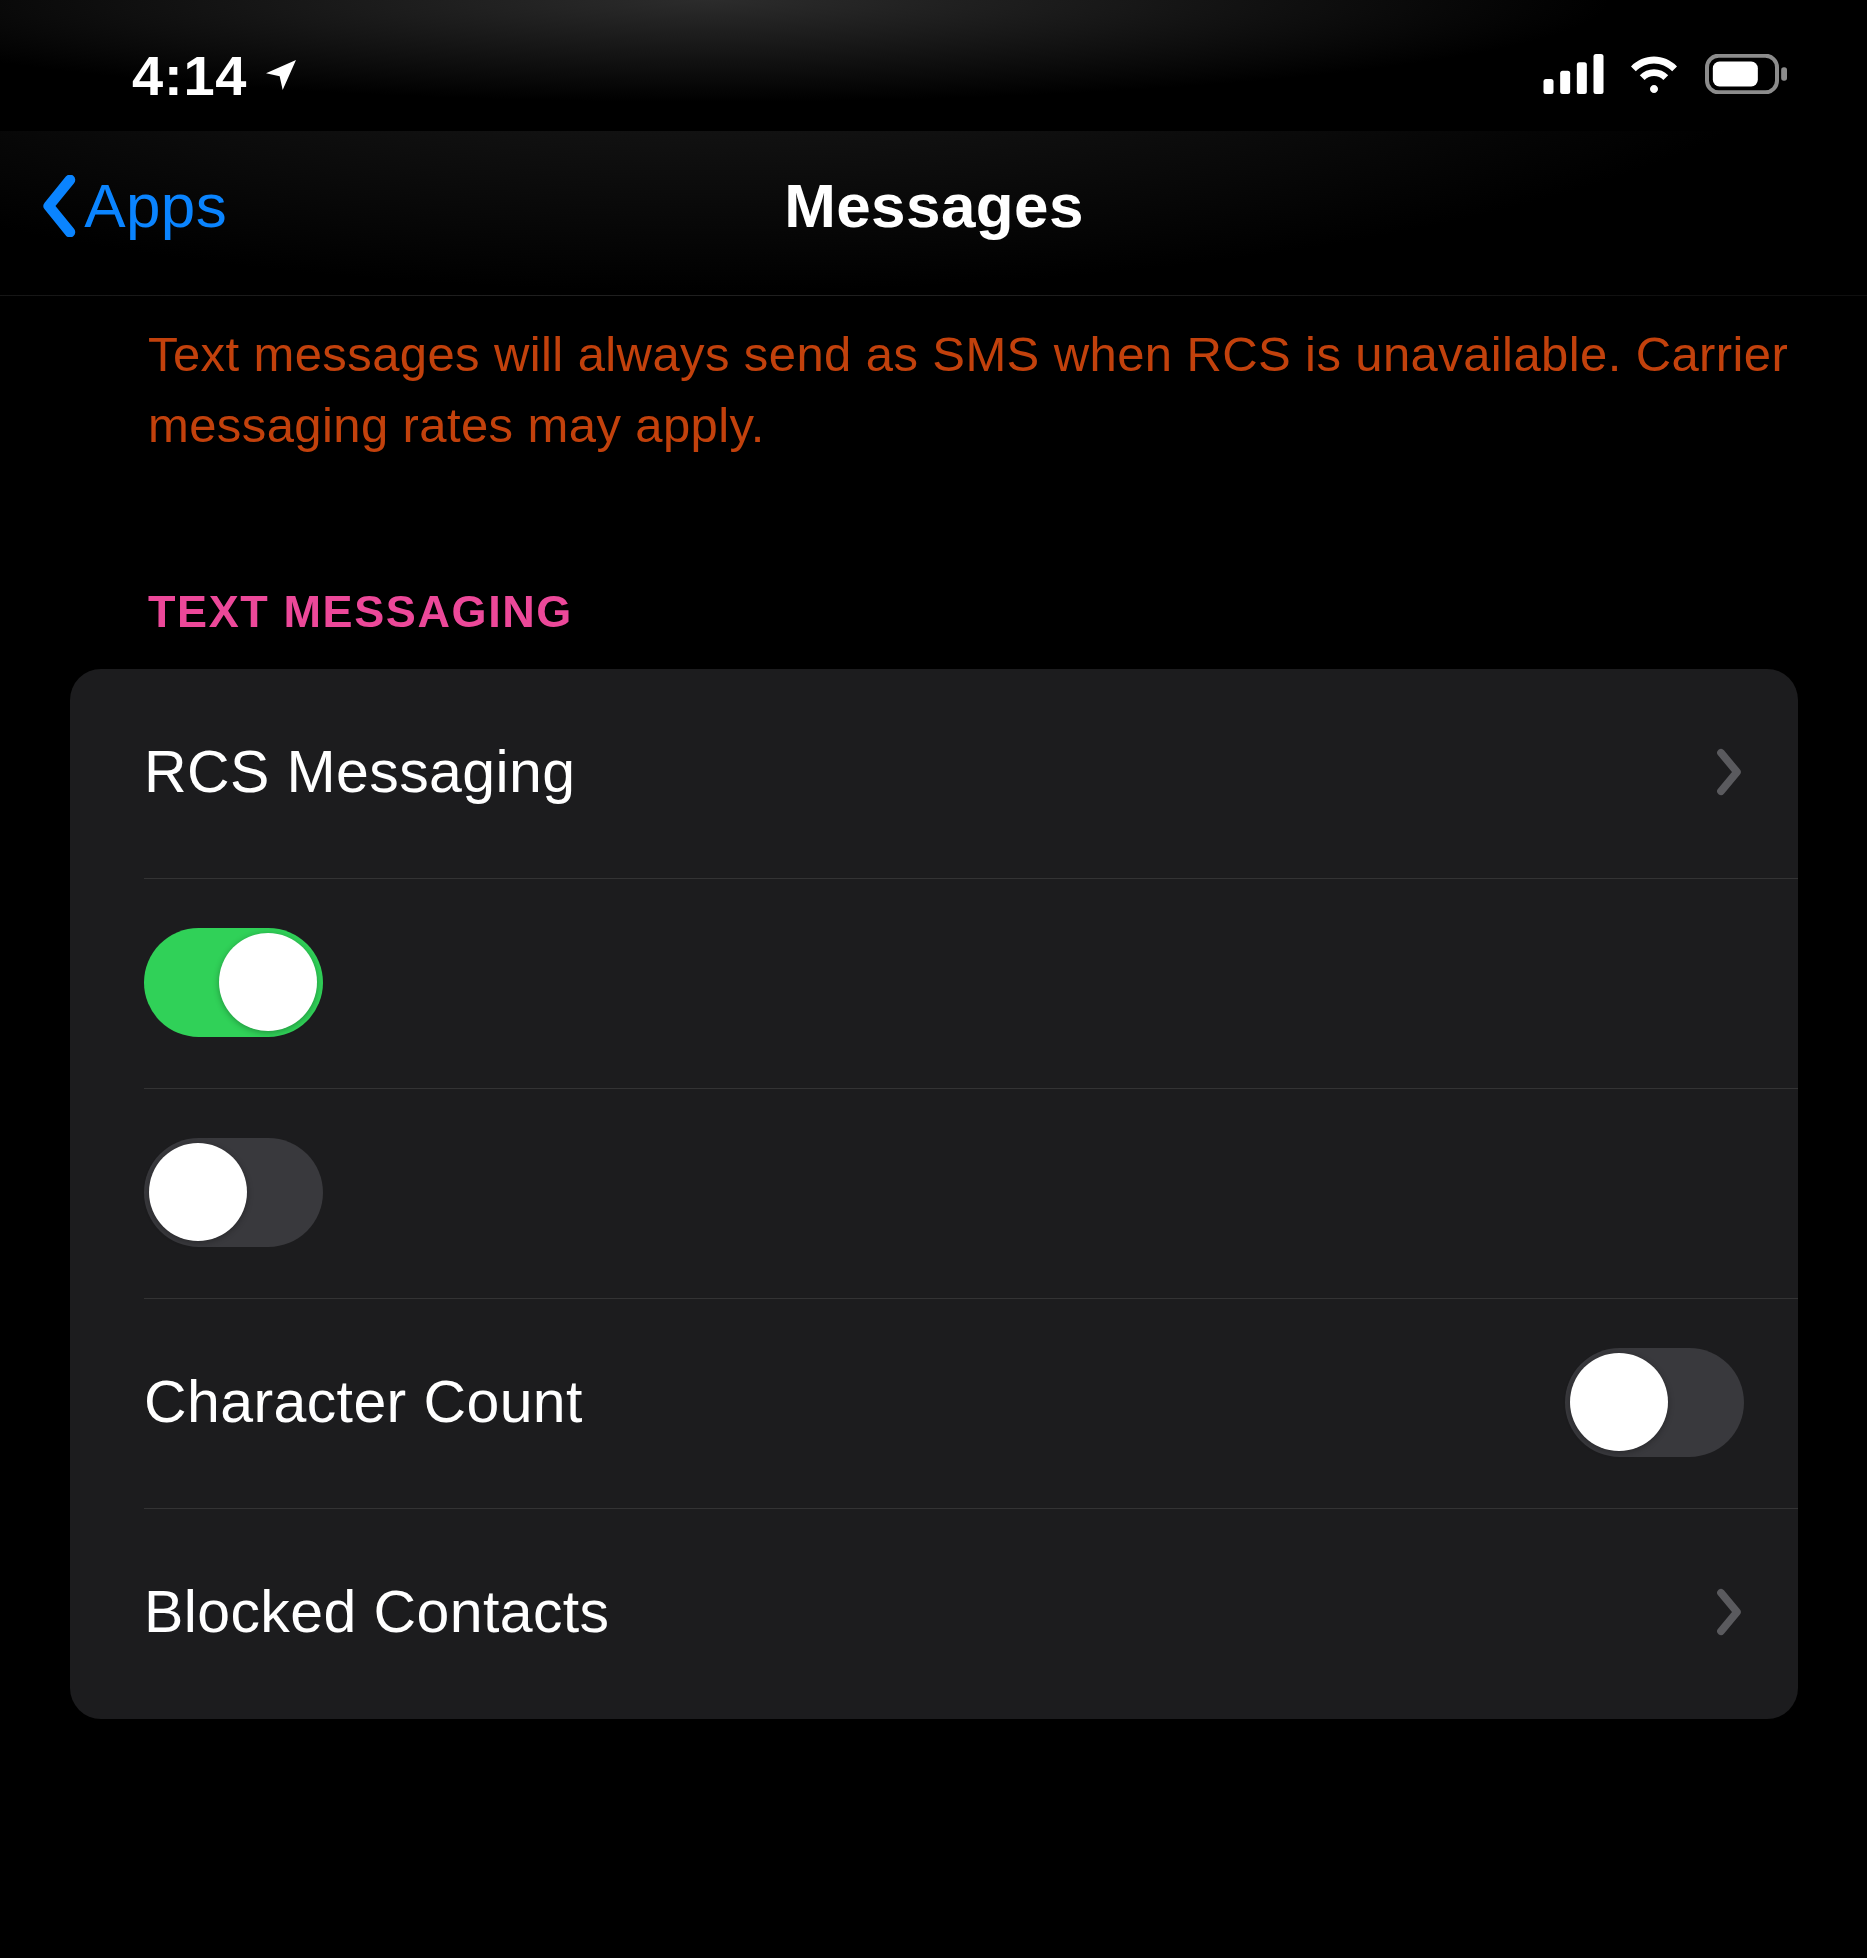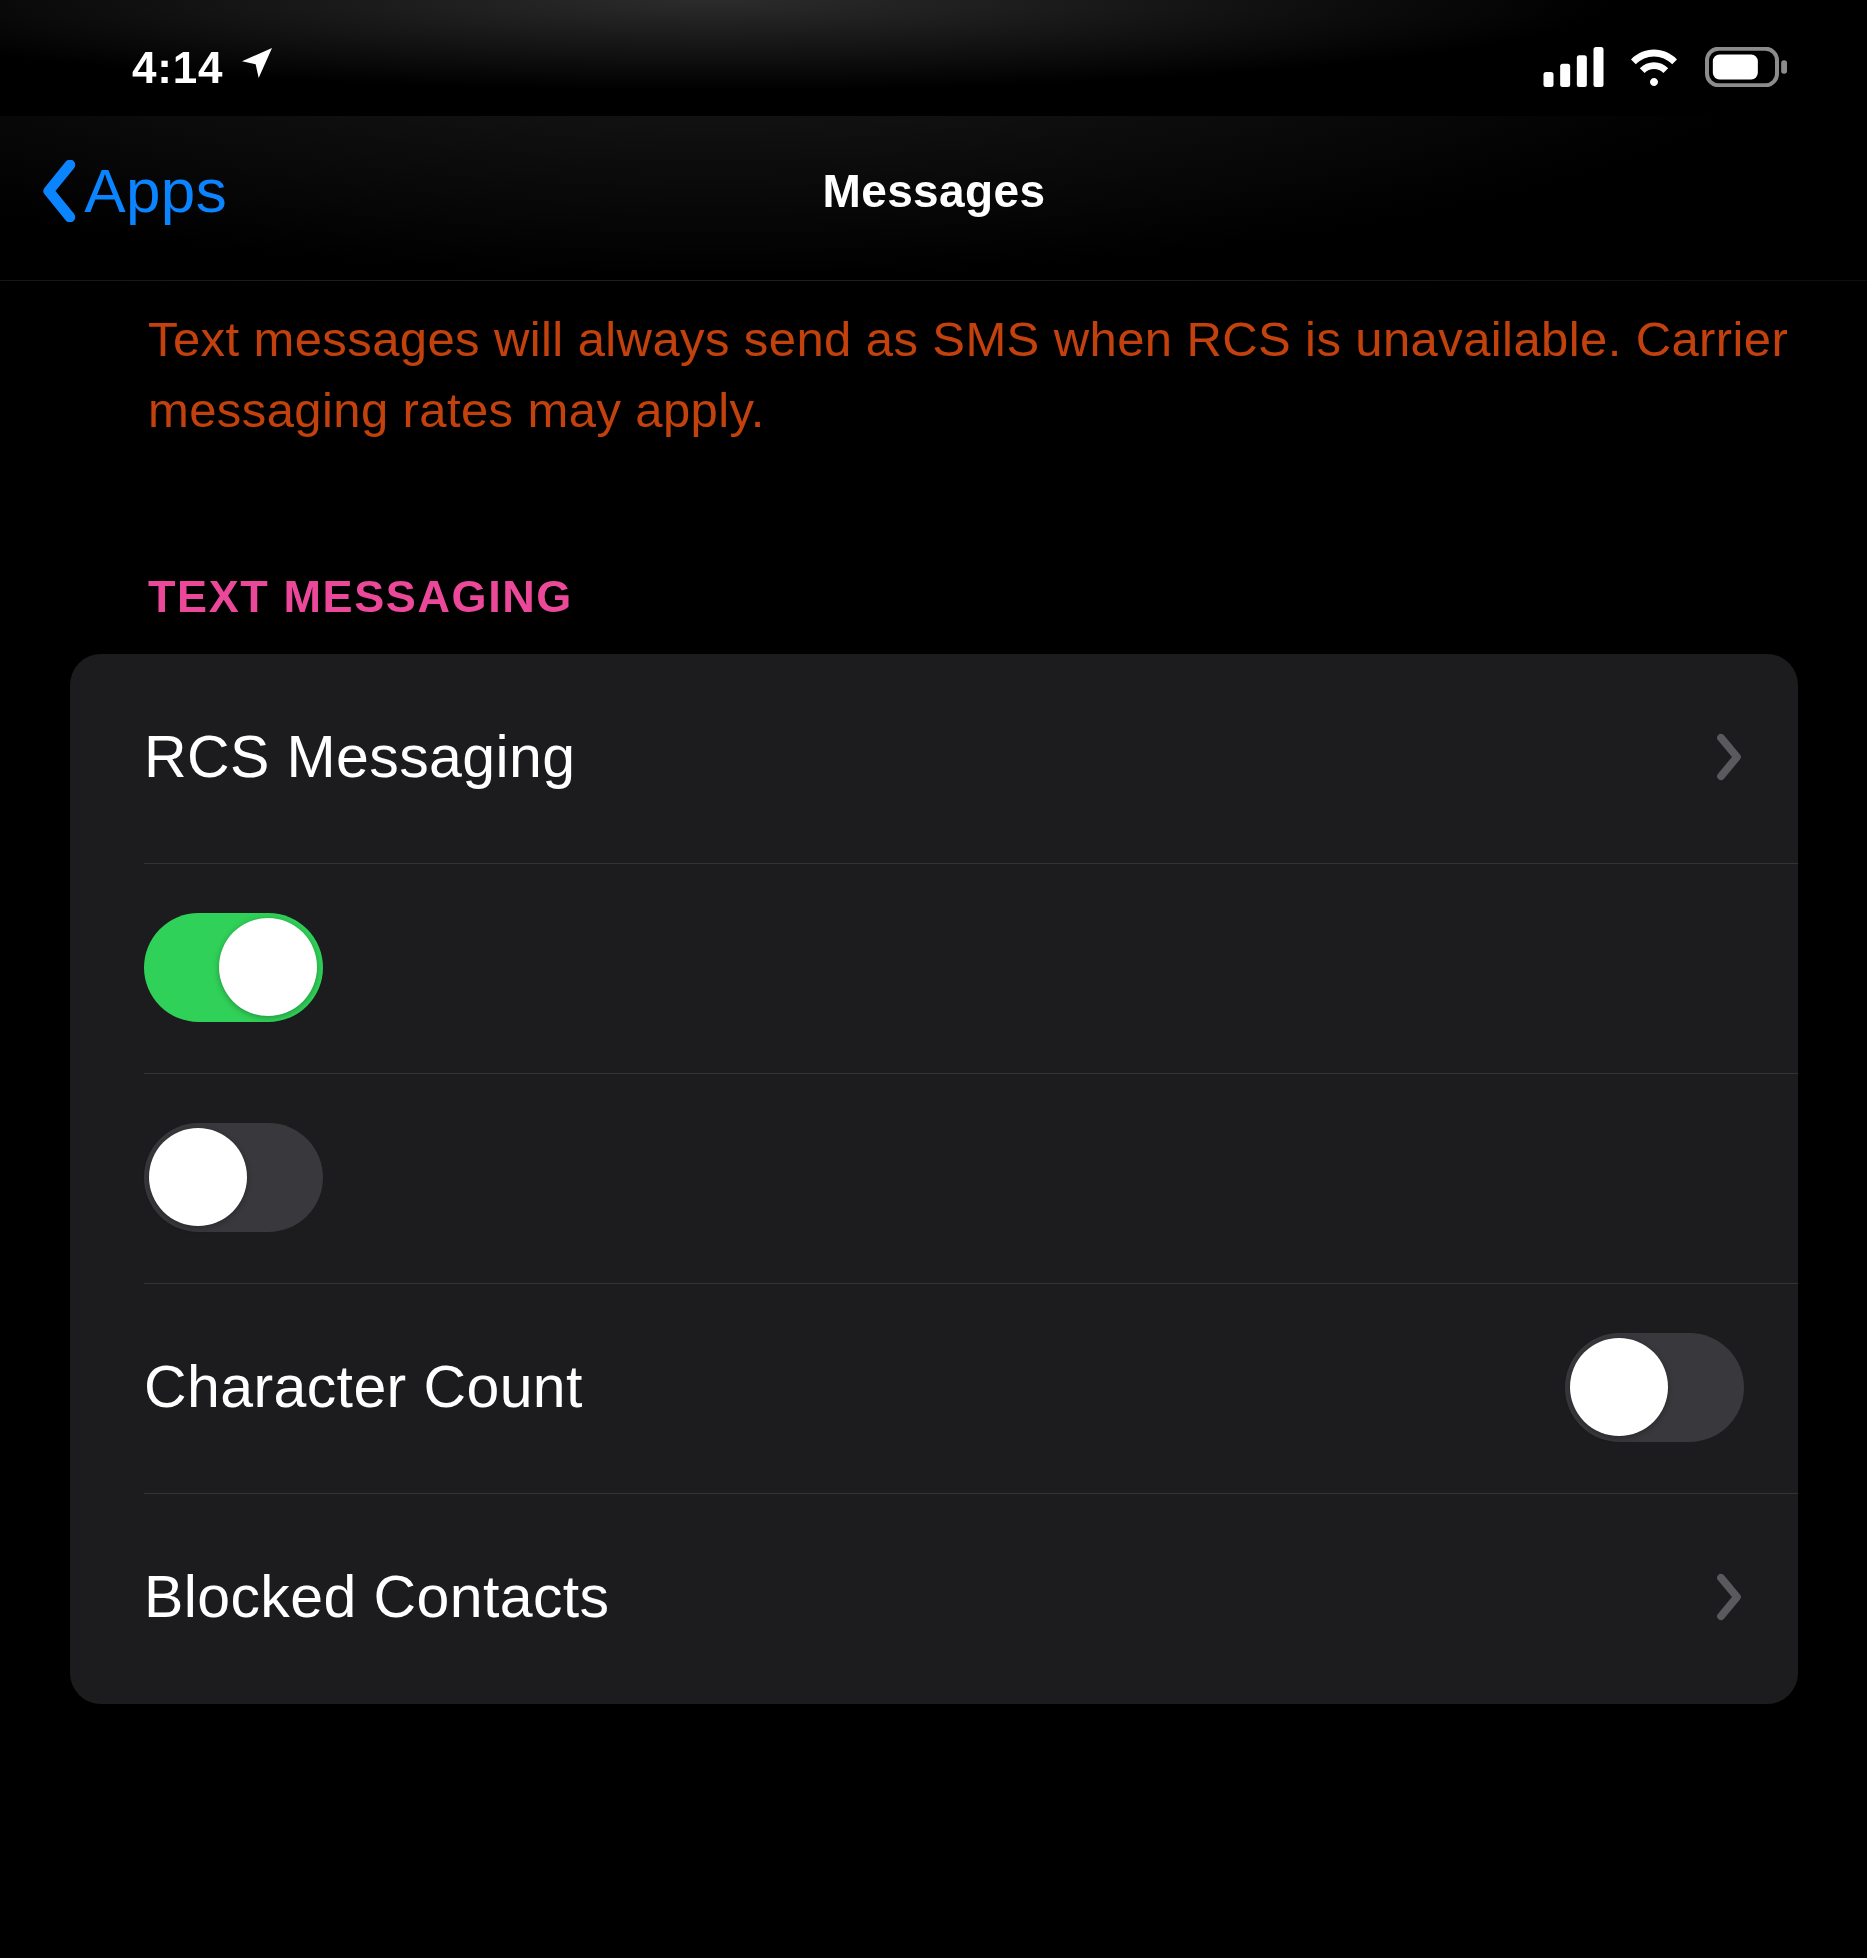--- a/index.html
+++ b/index.html
@@ -17,21 +17,21 @@
       display: flex;
       justify-content: space-between;
       align-items: center;
       padding: 43px 78px 23px 132px;
       background: radial-gradient(ellipse at 38% 0%, rgba(80,80,80,0.55) 0%, rgba(0,0,0,0) 55%);
     }
     .status-left {
       display: flex;
       align-items: flex-start;
       gap: 14px;
-      font-size: 44px;
+      font-size: 56px;
       font-weight: 600;
       letter-spacing: 0.8px;
     }
     .status-right {
       display: flex;
       align-items: center;
       gap: 22px;
     }
     .location-icon {
       display: inline-block;
@@ -59,21 +59,21 @@
     }
     .back-chevron {
       display: inline-flex;
       align-items: center;
     }
     .nav-title {
       position: absolute;
       left: 0; right: 0;
       text-align: center;
       color: #fff;
-      font-size: 46px;
+      font-size: 62px;
       font-weight: 600;
       letter-spacing: 0.4px;
       pointer-events: none;
     }
 
     
     .description {
       color: #c2410c;
       font-size: 49px;
       line-height: 1.45;

